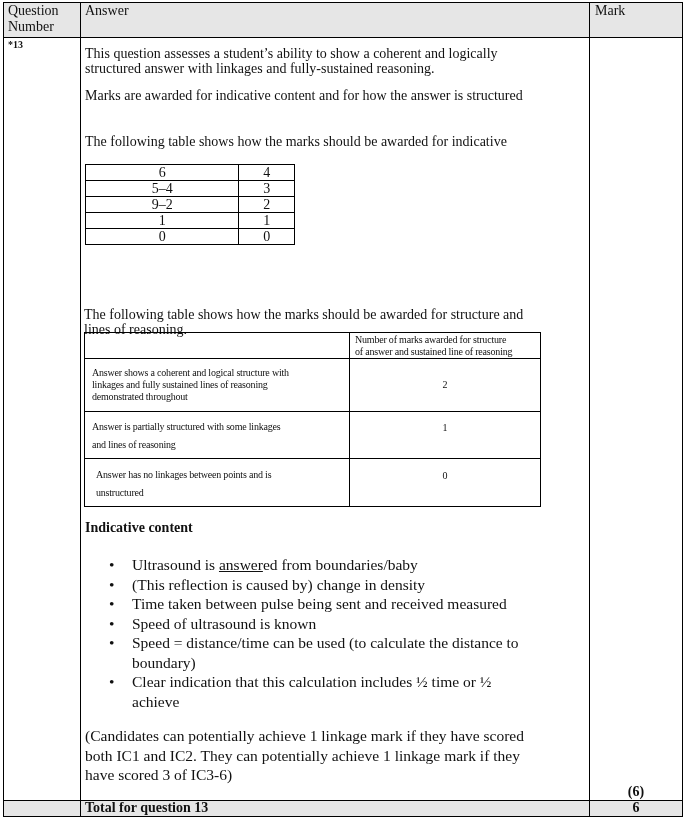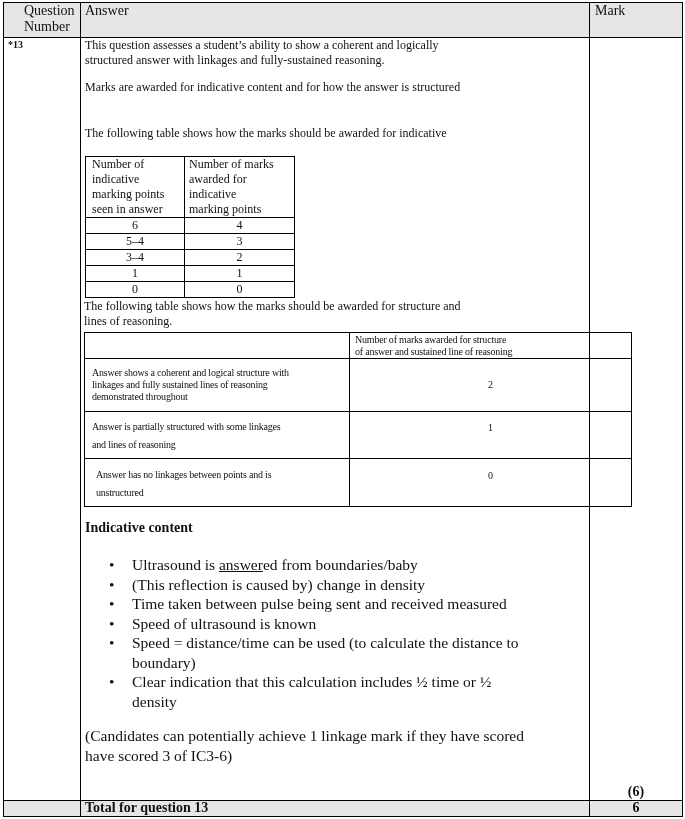--- a/index.html
+++ b/index.html
@@ -2,40 +2,40 @@
 <html><head>
 <meta charset="utf-8">
 <style>
   html, body { margin: 0; padding: 0; background: #ffffff; }
   body { width: 685px; height: 819px; position: relative; overflow: hidden;
          font-family: "Liberation Serif", serif; color: #111; }
   .abs { position: absolute; box-sizing: border-box; }
   .b { border: 1px solid #000; }
   .gray { background: #e6e6e6; }
   .hdr-text { font-size: 14px; line-height: 16px; }
-  .small { font-size: 12px; line-height: 15px; }
+  .small { font-size: 14px; line-height: 15px; margin-top: 8px; }
   .tiny { font-size: 10px; line-height: 12px; letter-spacing: -0.2px; }
   .big { font-size: 15.5px; line-height: 19.5px; }
   .bold { font-weight: bold; }
   .center { text-align: center; }
   table.t { border-collapse: collapse; position: absolute; }
   table.t td { border: 1px solid #000; padding: 0 6px; vertical-align: top; }
   .ul { text-decoration: underline; }
   ul.ic { margin: 0; padding: 0; list-style: none; position: absolute; }
   ul.ic li { position: relative; padding-left: 47px; font-size: 15.5px; line-height: 19.5px; }
   ul.ic li .bullet { position: absolute; left: 24px; top: 0; }
 </style>
 </head>
 <body>
 
 <div class="abs b gray" style="left:3px;top:2px;width:78px;height:36px;"></div>
 <div class="abs b gray" style="left:80px;top:2px;width:510px;height:36px;"></div>
 <div class="abs b gray" style="left:589px;top:2px;width:94px;height:36px;"></div>
 
-<div class="abs hdr-text" style="left:24px;top:3px;width:70px;">
+<div class="abs hdr-text" style="left:8px;top:3px;width:70px;">
   <div>Question</div>
   <div>Number</div>
 </div>
 <div class="abs hdr-text" style="left:85px;top:3px;text-align:center;">Answer</div>
 <div class="abs hdr-text" style="left:595px;top:3px;">Mark</div>
 
 <div class="abs b" style="left:3px;top:37px;width:78px;height:764px;"></div>
 <div class="abs b" style="left:80px;top:37px;width:510px;height:764px;"></div>
 <div class="abs b" style="left:589px;top:37px;width:94px;height:764px;"></div>
 
@@ -53,63 +53,49 @@
 </div>
 <div class="abs small" style="left:85px;top:80px;width:500px;">
   <div>Marks are awarded for indicative content and for how the answer is structured</div>
 </div>
 <div class="abs small" style="left:85px;top:126px;width:500px;">
   <div>The following table shows how the marks should be awarded for indicative</div>
 </div>
 
 <table class="t small" style="left:85px;top:156px;width:210px;">
   <tbody>
-      <tr style="height:61px;">
-    <td style="width:86px;padding-left:6px;">
-      <div>Number of</div>
-      <div>indicative</div>
-      <div>marking points</div>
-      <div>seen in answer</div>
-    </td>
-    <td style="padding-left:4px;">
-      <div>Number of marks</div>
-      <div>awarded for</div>
-      <div>indicative</div>
-      <div>marking points</div>
-    </td>
-  </tr>
   <tr style="height:16px;">
     <td class="center" style="padding:0;">6</td>
     <td class="center" style="padding:0;">4</td>
   </tr>
   <tr style="height:16px;">
     <td class="center" style="padding:0;">5–4</td>
     <td class="center" style="padding:0;">3</td>
   </tr>
   <tr style="height:16px;">
-    <td class="center" style="padding:0;">3–4</td>
+    <td class="center" style="padding:0;">9–2</td>
     <td class="center" style="padding:0;">2</td>
   </tr>
   <tr style="height:16px;">
     <td class="center" style="padding:0;">1</td>
     <td class="center" style="padding:0;">1</td>
   </tr>
   <tr style="height:16px;">
     <td class="center" style="padding:0;">0</td>
     <td class="center" style="padding:0;">0</td>
   </tr>
 </tbody>
   </table>
 
 <div class="abs small" style="left:84px;top:299px;width:500px;">
   <div>The following table shows how the marks should be awarded for structure and</div>
   <div>lines of reasoning.</div>
 </div>
 
-<table class="t tiny" style="left:84px;top:332px;width:548px;">
+<table class="t tiny" style="left:84px;top:332px;width:457px;">
   <tbody>
       <tr style="height:26px;">
     <td style="width:252px;"></td>
     <td style="padding:1px 4px 0 5px;">
       <div>Number of marks awarded for structure</div>
       <div>of answer and sustained line of reasoning</div>
     </td>
   </tr>
   <tr style="height:39px;">
     <td style="padding:8px 7px;">
@@ -156,22 +142,23 @@
     <span>Speed of ultrasound is known</span>
   </li>
   <li>
     <span class="bullet">•</span>
     <div>Speed = distance/time can be used (to calculate the distance to</div>
     <div>boundary)</div>
   </li>
   <li>
     <span class="bullet">•</span>
     <div>Clear indication that this calculation includes ½ time or ½</div>
-    <div>density</div>
+    <div>achieve</div>
   </li>
 </ul>
 
 <div class="abs big" style="left:85px;top:726px;width:500px;">
   <div>(Candidates can potentially achieve 1 linkage mark if they have scored</div>
+  <div>both IC1 and IC2. They can potentially achieve 1 linkage mark if they</div>
   <div>have scored 3 of IC3-6)</div>
 </div>
 
 <div class="abs bold center" style="left:589px;top:784px;width:94px;font-size:14px;line-height:16px;">(6)</div>
 
 </body></html>

